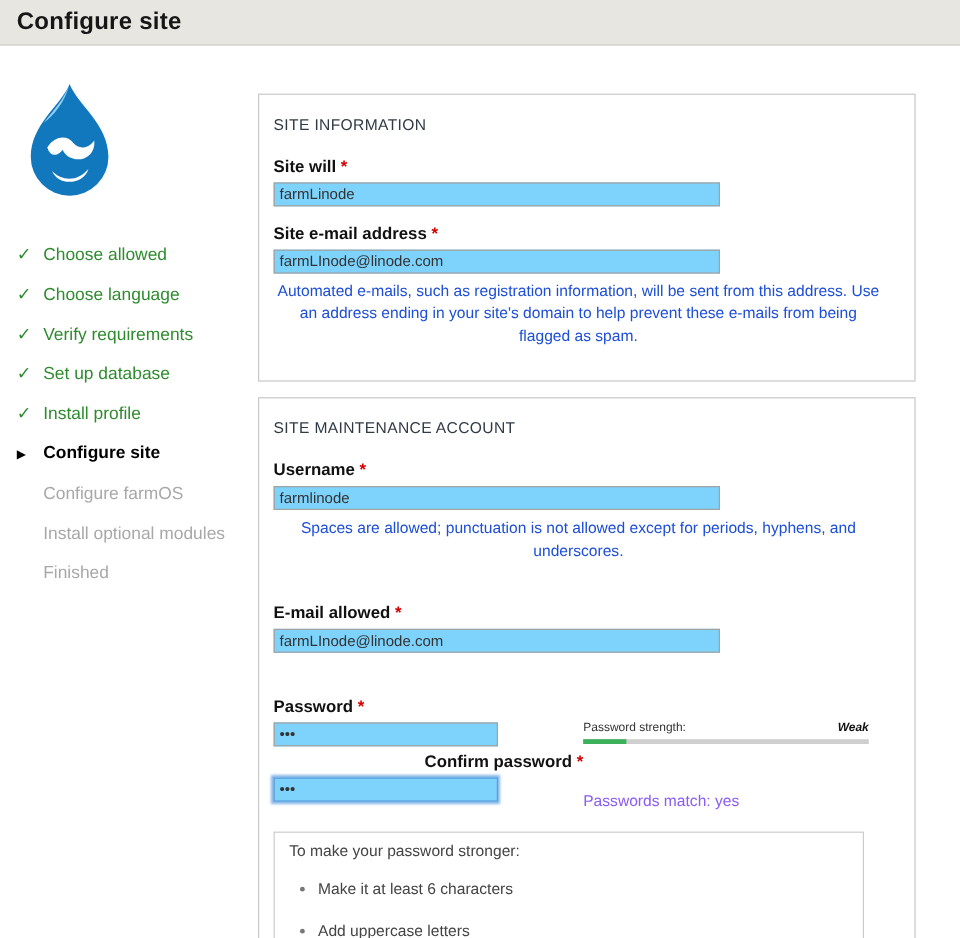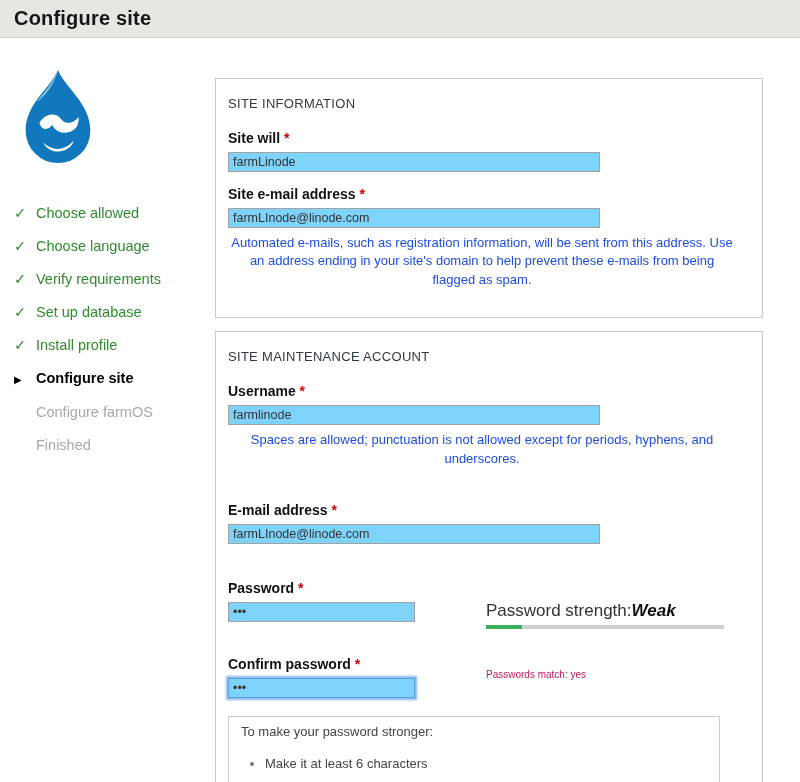--- a/index.html
+++ b/index.html
@@ -33,28 +33,28 @@
   input.txt { display: block; height: 20px; border: 1px solid #a2a2a2; background: #7dd3fc;
     font-family: "Liberation Sans", "DejaVu Sans", sans-serif; font-size: 12.5px; color: #333;
     padding: 1px 4px; border-radius: 0; }
   input.wide { width: 372px; }
   input.narrow { width: 187px; }
   input.focused { border: 1px solid #5b9dd9; box-shadow: 0 0 2px 2px rgba(92,158,226,.75); outline: none; }
   .help { margin-top: 6px; width: 508px; font-size: 13px; line-height: 1.42; color: #1d4ed8; text-align: center; }
   
   .pw-grid { display: flex; margin-top: 36px; }
   .pw-left { width: 258px; flex: 0 0 258px; }
-  .pw-left .flabel.second { margin-top: 34px; }
+  .pw-left .flabel.second { margin-top: 4px; text-align: right; }
   .pw-right { width: 238px; flex: 0 0 238px; }
   .strength { margin-top: 21px; }
-  .strength-row { display: flex; font-size: 17px; color: #333; }
+  .strength-row { display: flex; justify-content: space-between; font-size: 10px; color: #333; }
   .strength-row .weak { font-weight: bold; color: #111; font-style: italic; }
   .strength-bar { margin-top: 4px; height: 4px; background: #cfcfcf; }
   .strength-fill { height: 4px; background: #3cb05a; }
-  .match { margin-top: 40px; font-size: 10px; color: #be185d; }
+  .match { margin-top: 40px; font-size: 13px; color: #8b5cf6; }
   
   .tips { margin-top: 18px; width: 492px; border: 1px solid #ccc; padding: 7px 12px 8px; font-size: 13px; color: #444; }
   .tips ul { margin: 3px 0 0 24px; }
   .tips li { line-height: 1.42; margin-top: 16px; }
   .tips li::marker { color: #777; }
 </style>
 </head>
 <body>
 
 <header class="page-header">
@@ -96,20 +96,24 @@
       <li class="active">
         <span class="ic">▶</span>
         <span>Configure site</span>
       </li>
       <li class="pending">
         <span class="ic"></span>
         <span>Configure farmOS</span>
       </li>
       <li class="pending">
         <span class="ic"></span>
+        <span>Install optional modules</span>
+      </li>
+      <li class="pending">
+        <span class="ic"></span>
         <span>Finished</span>
       </li>
     </ol>
   </aside>
 
   <main class="form-col">
 
     <section class="fieldset">
       <h2 class="legend">SITE INFORMATION</h2>
 
@@ -138,21 +142,21 @@
         <label class="flabel">
           <span>Username</span>
           <span class="req">*</span>
         </label>
         <input class="txt wide" type="text" value="farmlinode" style="">
         <p class="help">Spaces are allowed; punctuation is not allowed except for periods, hyphens, and underscores.</p>
       </div>
 
       <div class="field" style="margin-top:34px">
         <label class="flabel">
-          <span>E-mail address</span>
+          <span>E-mail allowed</span>
           <span class="req">*</span>
         </label>
         <input class="txt wide" type="text" value="farmLInode@linode.com" style="">
       </div>
 
       <div class="pw-grid">
         <div class="pw-left">
           <label class="flabel">
             <span>Password</span>
             <span class="req">*</span>

